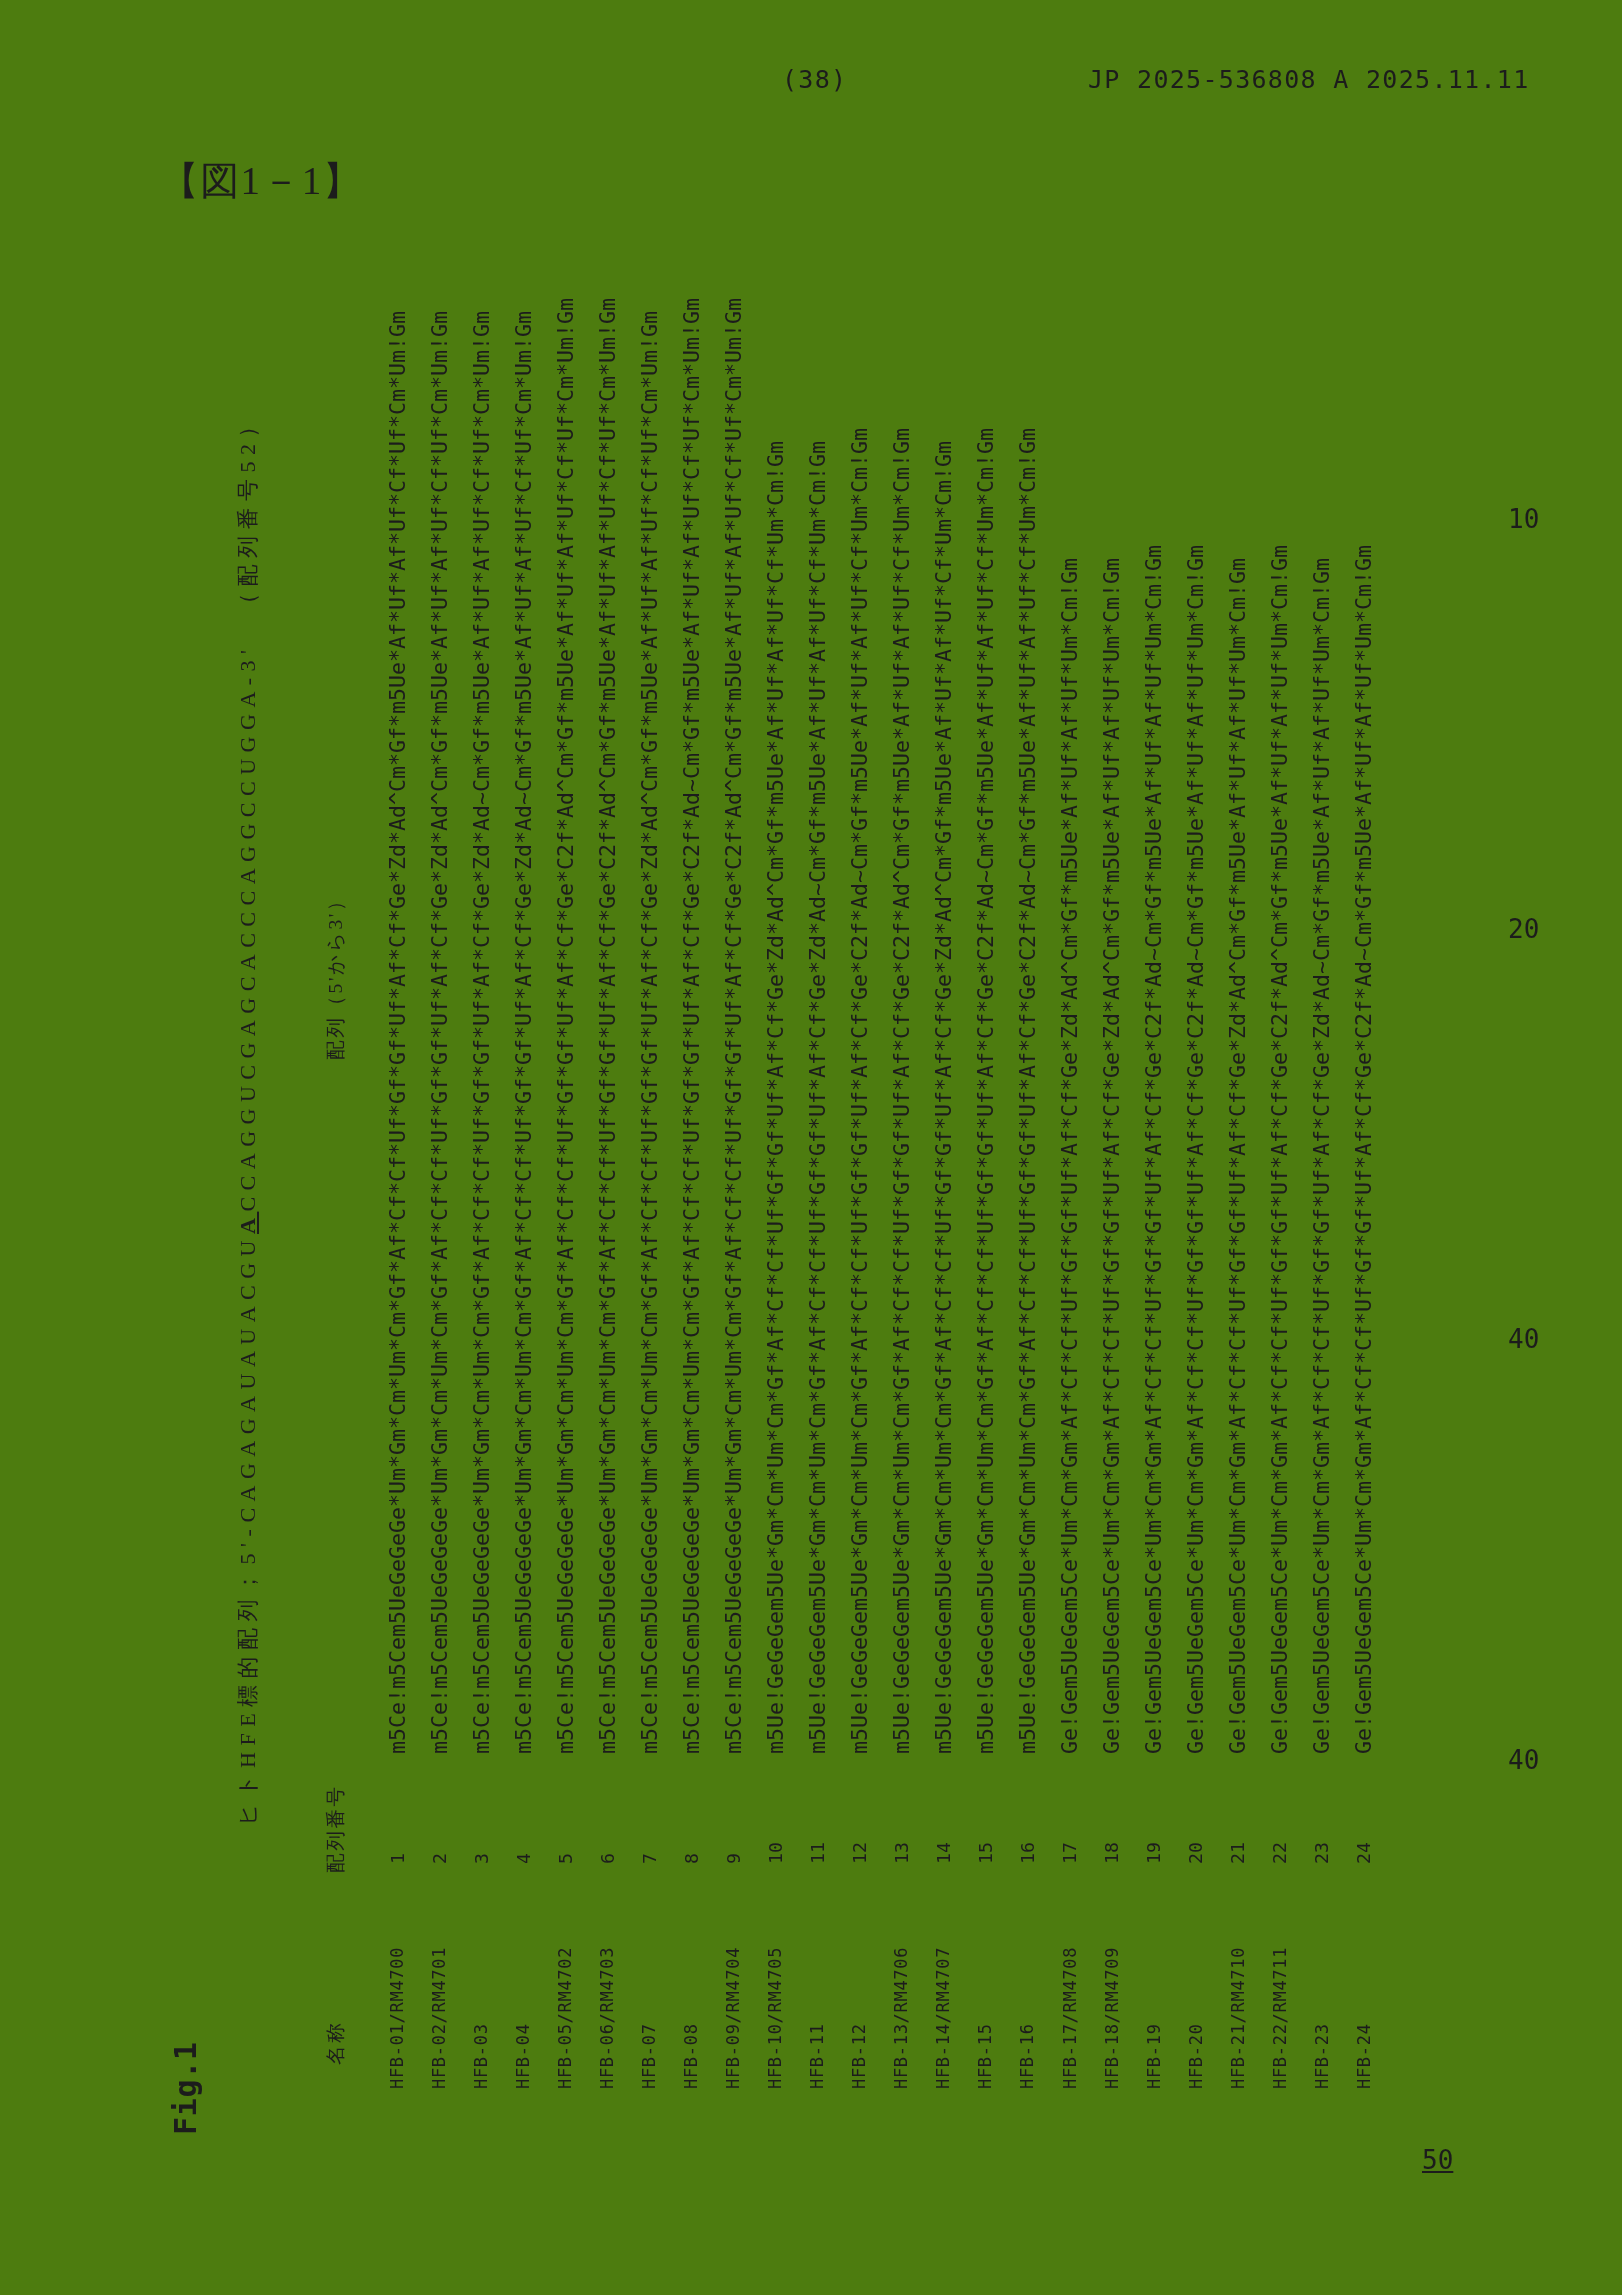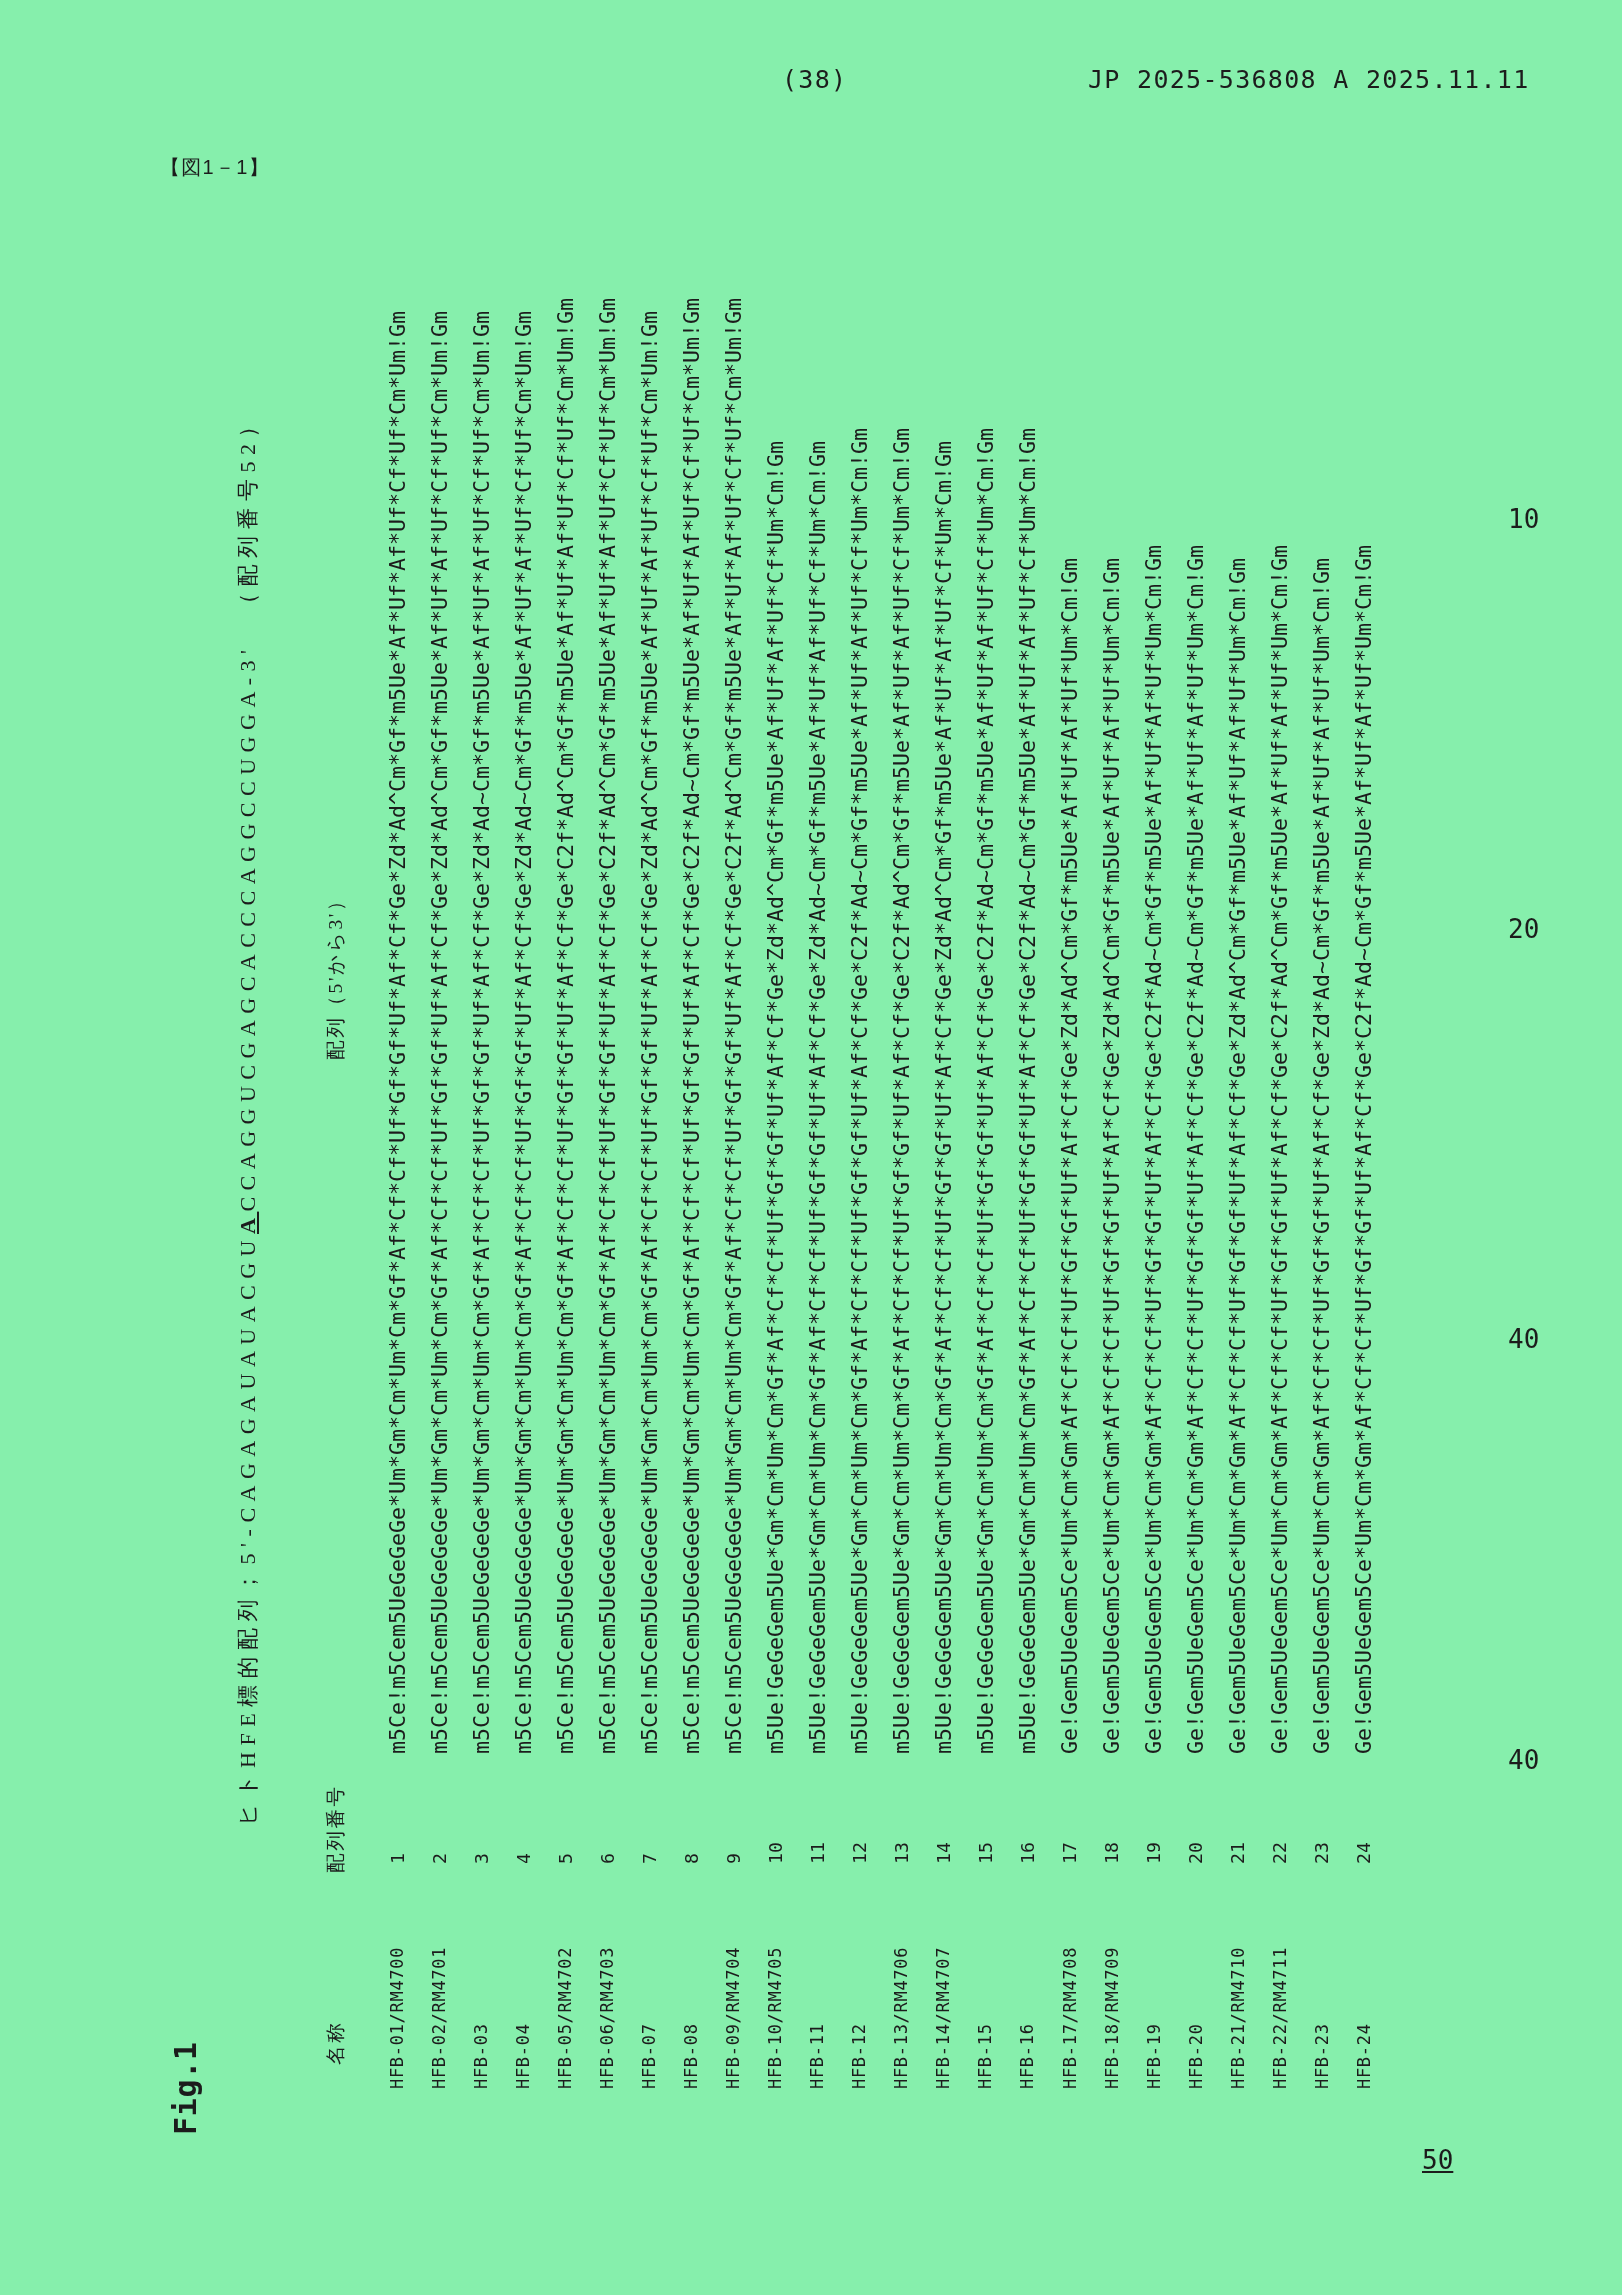--- a/index.html
+++ b/index.html
@@ -1,34 +1,34 @@
 <!DOCTYPE html>
 <html style="font-size:10.5px"><head>
 <meta charset="utf-8">
 <style>
   html,body{margin:0;padding:0;background:#e8e8e8;}
   #page{
     position:relative;
     width:1623px;height:2295px;
-    background:#86efac;
+    background:#4d7c0f;
     overflow:hidden;
     font-family:"DejaVu Sans Mono",monospace;
     color:#1c1c1c;
   }
   .abs{position:absolute;}
   
   .vtext{
     position:absolute;
     white-space:nowrap;
     transform:rotate(-90deg);
     transform-origin:0 0;
     line-height:1;
   }
   .hdr-top{font-size:25px;letter-spacing:1.3px;}
-  .fig-label{font-family:Liberation Sans, sans-serif;font-size:20px;letter-spacing:1.3px;}
+  .fig-label{font-family:Liberation Serif, serif;font-size:39px;letter-spacing:1.3px;}
   .fig-caption{font-size:30px;font-weight:bold;letter-spacing:0.7px;}
   .title-line{font-family:"Liberation Serif","DejaVu Serif",serif;font-size:22px;letter-spacing:6.5px;}
   .title-line .hl{font-weight:bold;text-decoration:underline;}
   .col-hdr{font-family:"Liberation Serif","DejaVu Serif",serif;font-size:19.6px;letter-spacing:2.6px;}
   .seq{font-size:21.6px;letter-spacing:0;}
   .num{font-size:18.3px;}
   .name{font-size:17px;letter-spacing:0.7px;}
   .margin-num{font-size:26px;}
 </style>
 </head>

